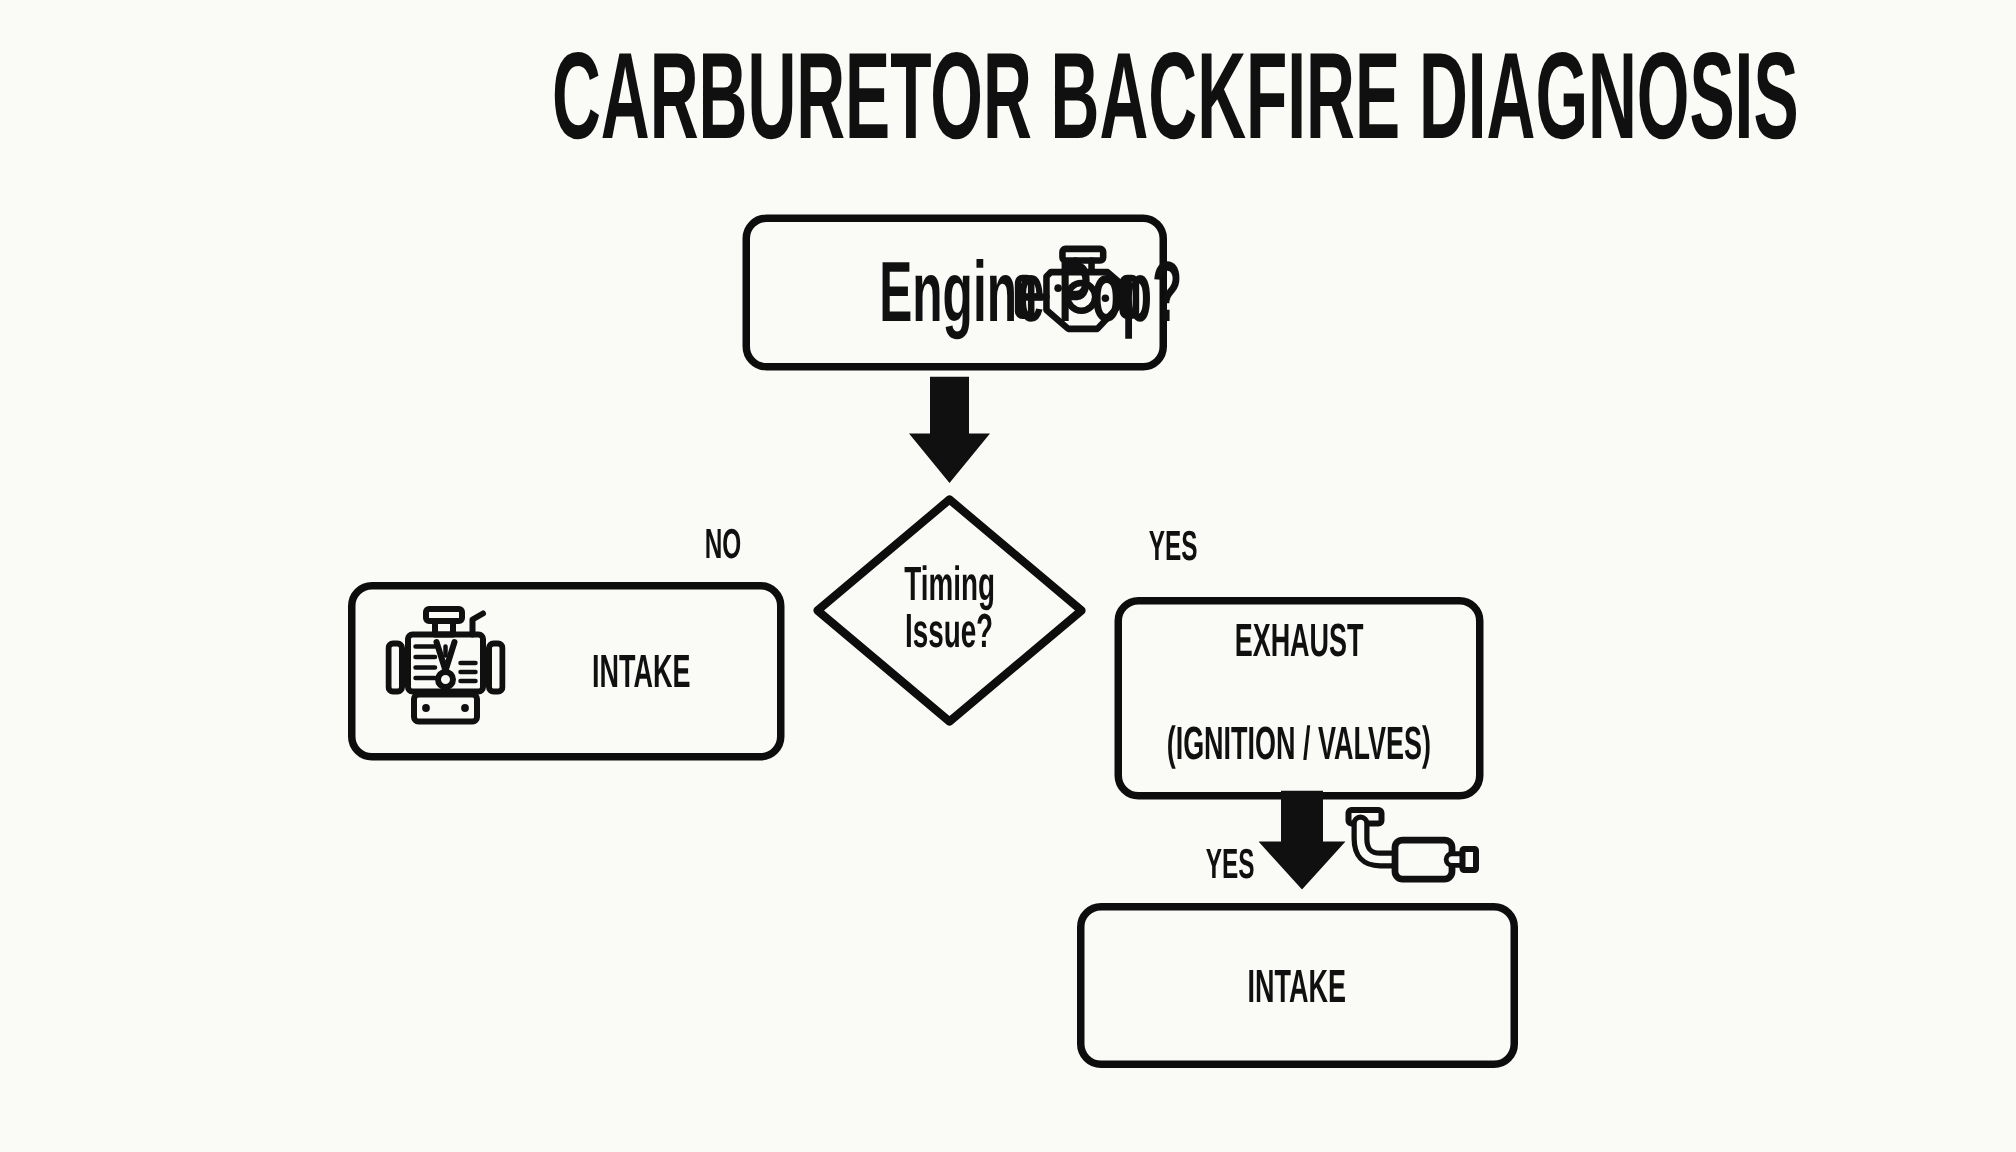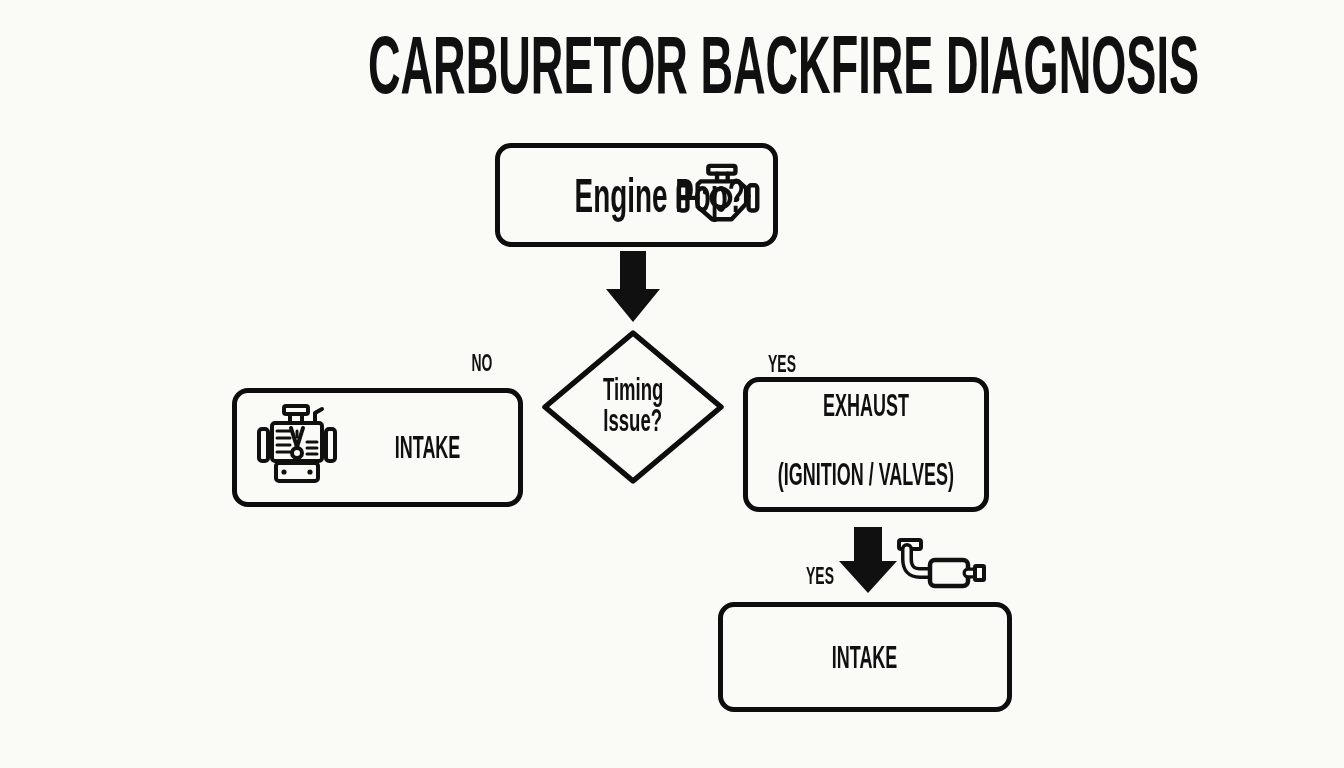--- a/index.html
+++ b/index.html
@@ -14,38 +14,38 @@
   .cx { display:inline-block; white-space:nowrap; font-weight:700; transform:scaleX(0.58); transform-origin:50% 50%; }
   .title-wrap { position:absolute; top:24px; left:0; width:100%; text-align:center; font-size:82px; line-height:82px;padding-left:28px; }
   .title-wrap .cx { transform:scaleX(0.55); }
   .box {
     position:absolute; box-sizing:border-box;
     border:5px solid #0d0d0d; border-radius:16px;
     display:flex; align-items:center; justify-content:center;
   }
   .col { display:flex; flex-direction:column; align-items:center; justify-content:center; }
   .node-line { font-size:31px; line-height:33px; text-align:left; }
-  .flag { position:absolute; width:70px; text-align:center; font-size:24px; line-height:28px; font-weight:700; }
+  .flag { position:absolute; width:70px; text-align:center; font-size:28px; line-height:28px; font-weight:700; }
   .decision-text {
     position:absolute; left:541px; top:374px; width:184px;
     text-align:center; font-size:32px; line-height:31px; font-weight:700;
   }
   svg { display:block; }
 </style>
 </head>
 <body>
 
 <div class="canvas">
 
   <div class="title-wrap">
     <span class="cx">CARBURETOR BACKFIRE DIAGNOSIS</span>
   </div>
 
   <div class="box" style="left:495px; top:143px; width:283px; height:104px; gap:8px;">
-    <div style="width:155px; text-align:center; font-size:48px;">
+    <div style="width:155px; text-align:center; font-size:57px;">
       <span class="cx">Engine Pop?</span>
     </div>
     <svg width="84" height="64" viewBox="0 0 86 66">
       <g fill="none" stroke="#101010" stroke-width="4.5" stroke-linejoin="round" stroke-linecap="round">
         <rect x="33" y="3" width="28" height="8" rx="2"></rect>
         <path d="M42,11 v6 M53,11 v6"></path>
         <path d="M25,19 H64 L72,26 V42 L57,58 H37 L22,45 V22 Z"></path>
         <circle cx="46" cy="36" r="9.5"></circle>
         <rect x="2.5" y="23" width="9" height="26" rx="3"></rect>
         <path d="M11.5,36 H22"></path>
@@ -94,21 +94,21 @@
         <rect x="19" y="59" width="42" height="18" rx="3"></rect>
       </g>
       <circle cx="27" cy="68" r="2.6" fill="#101010"></circle>
       <circle cx="53" cy="68" r="2.6" fill="#101010"></circle>
     </svg>
     <div class="col" style="flex:1;">
       <div class="node-line"><span class="cx">INTAKE</span></div>
     </div>
   </div>
 
-  <div class="box col" style="left:743px; top:377px; width:246px; height:135px; padding-bottom:10px;gap:36px;">
+  <div class="box col" style="left:743px; top:398px; width:246px; height:135px; padding-bottom:10px;gap:36px;">
     <div class="node-line"><span class="cx">EXHAUST</span></div>
     <div class="node-line"><span class="cx">(IGNITION / VALVES)</span></div>
   </div>
 
   <svg class="abs" style="left:839px; top:527px;" width="58" height="66" viewBox="0 0 58 66">
     <path d="M15,0 H43 V34 H58 L29,66 L0,34 H15 Z" fill="#101010"></path>
   </svg>
 
   <div class="flag" style="left:785px; top:562px;">
     <span class="cx">YES</span>

